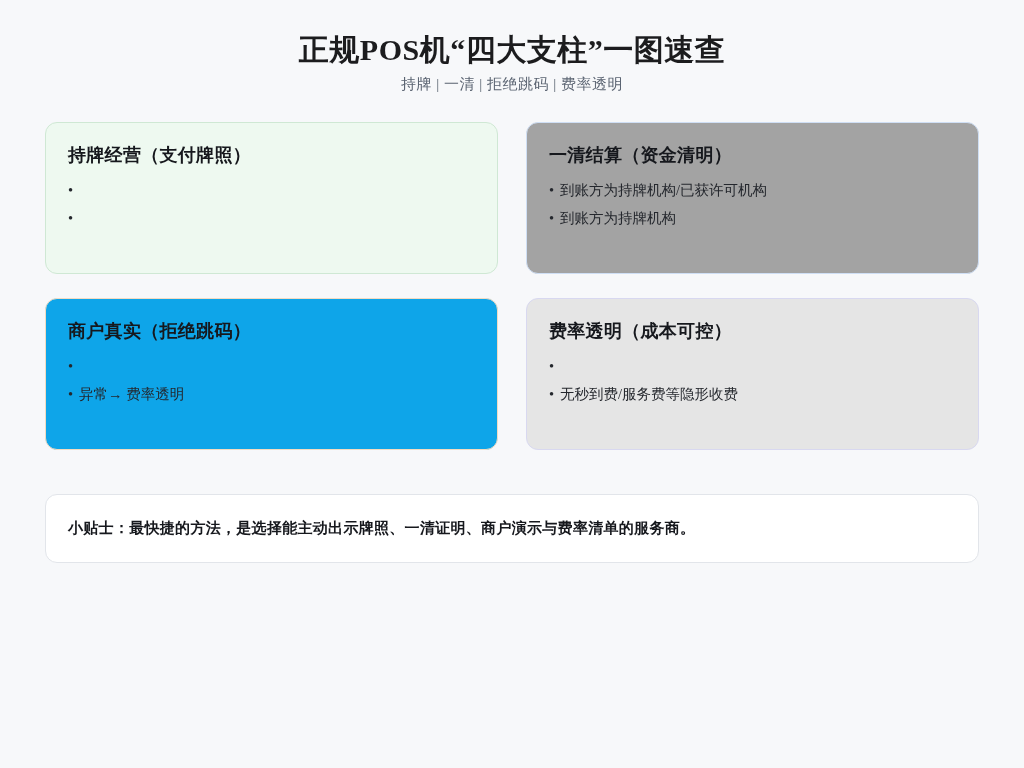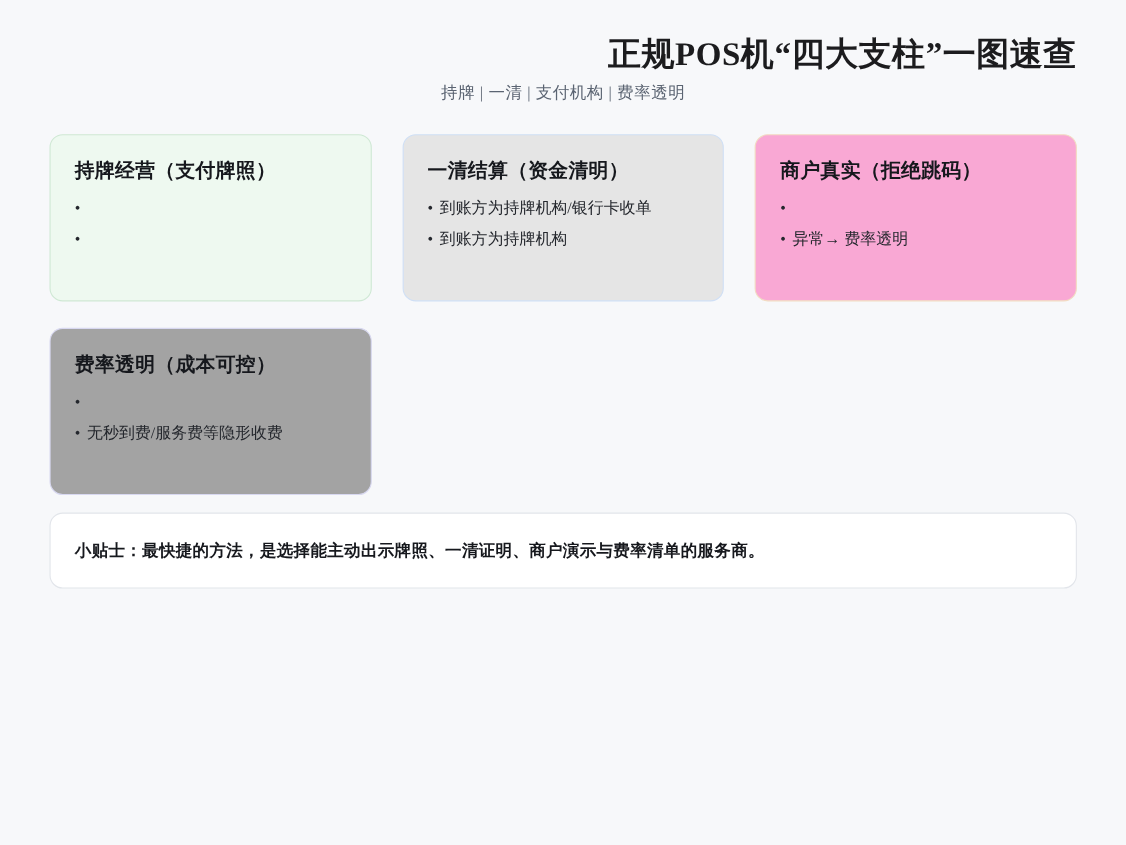--- a/index.html
+++ b/index.html
@@ -14,39 +14,39 @@
     overflow: hidden;
   }
   .page {
     position: relative;
     width: 1024px;
     height: 768px;
     box-sizing: border-box;
     padding: 26px 45px 0 45px;
   }
   .title {
-    text-align: right;
+    text-align: center;
     font-size: 30px;
     font-weight: bold;
     color: #1c1c1e;
     letter-spacing: 0.5px;
     margin: 4px 0 0 0;
     line-height: 1.3;
   }
   .subtitle {
     text-align: center;
     font-size: 15px;
     color: #5b6472;
     margin-top: 6px;
     letter-spacing: 0.5px;
   }
   .grid {
     margin-top: 28px;
     display: grid;
-    grid-template-columns: 1fr 1fr 1fr;
+    grid-template-columns: 1fr 1fr;
     grid-column-gap: 28px;
     grid-row-gap: 24px;
   }
   .card {
     border-radius: 12px;
     border: 1px solid #e2e5ea;
     box-sizing: border-box;
     padding: 20px 22px 18px 22px;
     min-height: 152px;
   }
@@ -65,76 +65,76 @@
     display: flex;
     align-items: flex-start;
   }
   .dot {
     display: inline-block;
     margin-right: 6px;
     color: #24272d;
     line-height: 1.55;
   }
   .tip {
-    margin-top: 16px;
+    margin-top: 44px;
     border-radius: 12px;
     border: 1px solid #e2e5ea;
     background: #ffffff;
     box-sizing: border-box;
     padding: 24px 22px;
     font-size: 15px;
     font-weight: bold;
     color: #16181d;
     letter-spacing: 0.3px;
   }
 </style>
 </head>
 <body>
 
 <div class="page">
 
   <h1 class="title">正规POS机“四大支柱”一图速查</h1>
-  <div class="subtitle">持牌 | 一清 | 支付机构 | 费率透明</div>
+  <div class="subtitle">持牌 | 一清 | 拒绝跳码 | 费率透明</div>
 
   <div class="grid">
 
     <div class="card" id="card-0" style="background: rgb(238, 249, 240); border-color: rgb(207, 232, 212);">
       <div class="card-title">持牌经营（支付牌照）</div>
       <div class="bullet">
         <span class="dot">•</span>
       </div>
       <div class="bullet">
         <span class="dot">•</span>
       </div>
     </div>
 
-    <div class="card" id="card-1" style="background: #e5e5e5; border-color: rgb(207, 223, 245); font-family: Liberation Serif, serif;">
+    <div class="card" id="card-1" style="background: #a3a3a3; border-color: rgb(207, 223, 245); font-family: Liberation Serif, serif;">
       <div class="card-title">一清结算（资金清明）</div>
       <div class="bullet">
         <span class="dot">•</span>
-        <span>到账方为持牌机构/银行卡收单</span>
+        <span>到账方为持牌机构/已获许可机构</span>
       </div>
       <div class="bullet">
         <span class="dot">•</span>
         <span>到账方为持牌机构</span>
       </div>
     </div>
 
-    <div class="card" id="card-2" style="background: #f9a8d4; border-color: rgb(242, 220, 194);">
+    <div class="card" id="card-2" style="background: #0ea5e9; border-color: rgb(242, 220, 194);">
       <div class="card-title">商户真实（拒绝跳码）</div>
       <div class="bullet">
         <span class="dot">•</span>
       </div>
       <div class="bullet">
         <span class="dot">•</span>
         <span>异常→ 费率透明</span>
       </div>
     </div>
 
-    <div class="card" id="card-3" style="background: #a3a3a3; border-color: rgb(216, 216, 240);">
+    <div class="card" id="card-3" style="background: #e5e5e5; border-color: rgb(216, 216, 240);">
       <div class="card-title">费率透明（成本可控）</div>
       <div class="bullet">
         <span class="dot">•</span>
       </div>
       <div class="bullet">
         <span class="dot">•</span>
         <span>无秒到费/服务费等隐形收费</span>
       </div>
     </div>
 

